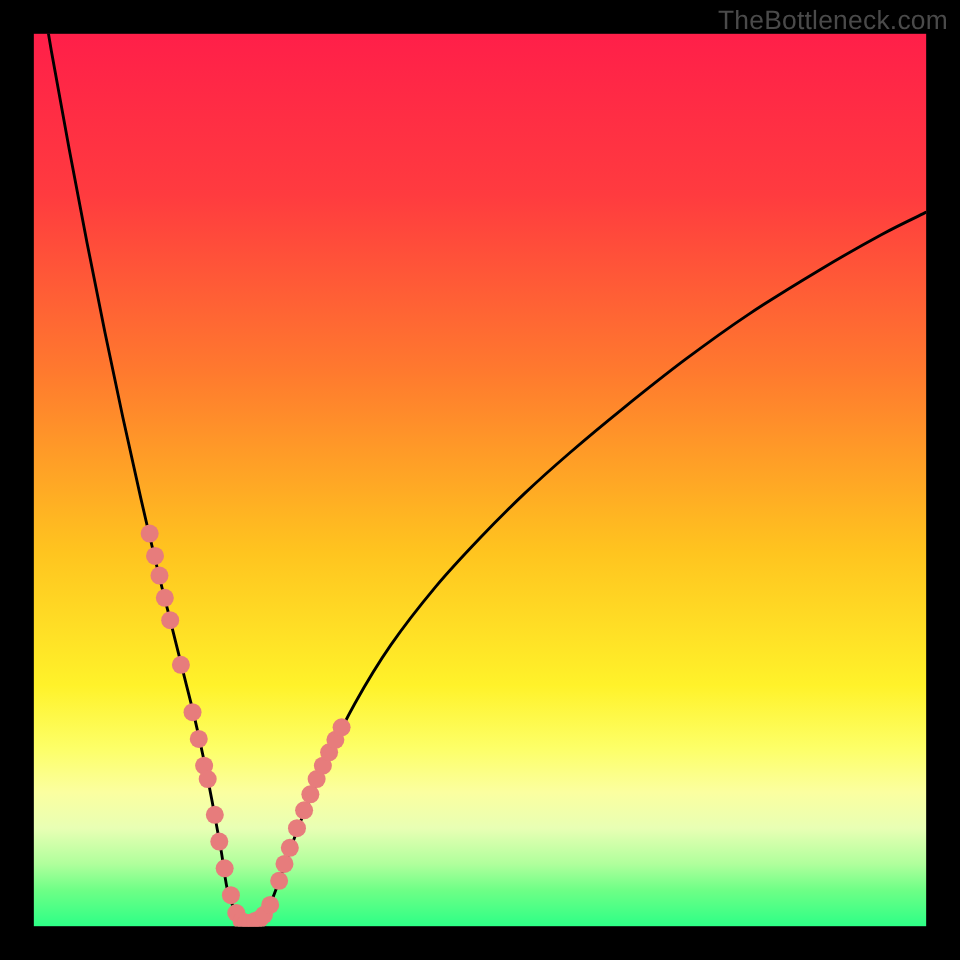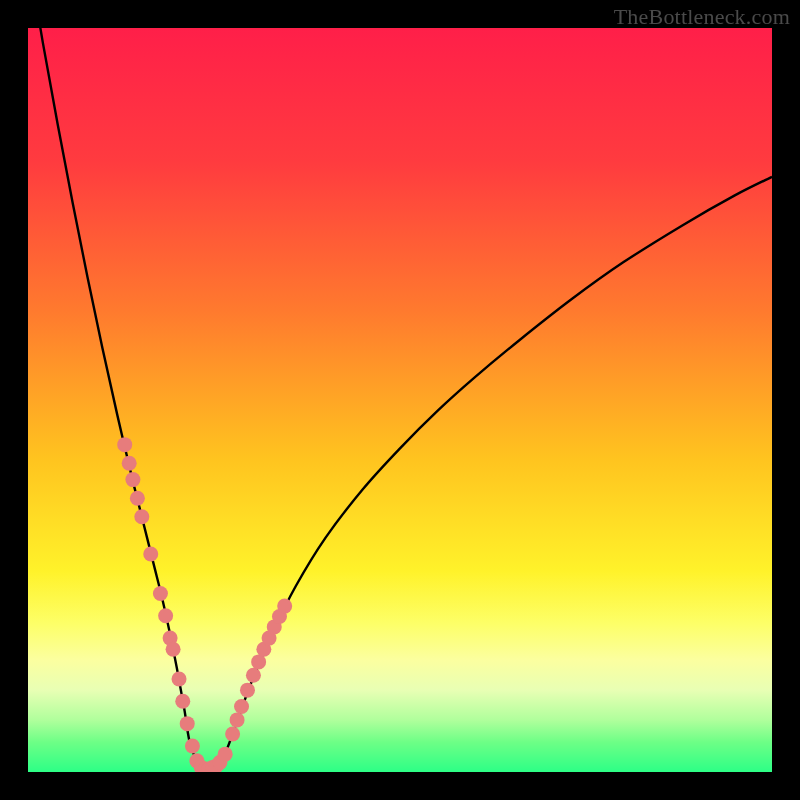--- a/index.html
+++ b/index.html
@@ -10,21 +10,20 @@
     overflow: hidden;
     background: #000;
     font-family: Arial, Helvetica, sans-serif;
   }
   .frame {
     position: absolute;
     left: 0; top: 0;
     width: 800px;
     height: 800px;
     background: #000;
-    font-family: Liberation Serif, serif;
   }
   .plot {
     position: absolute;
     left: 28px;
     top: 28px;
     width: 744px;
     height: 744px;
     overflow: hidden;
   }
   .gradient {

